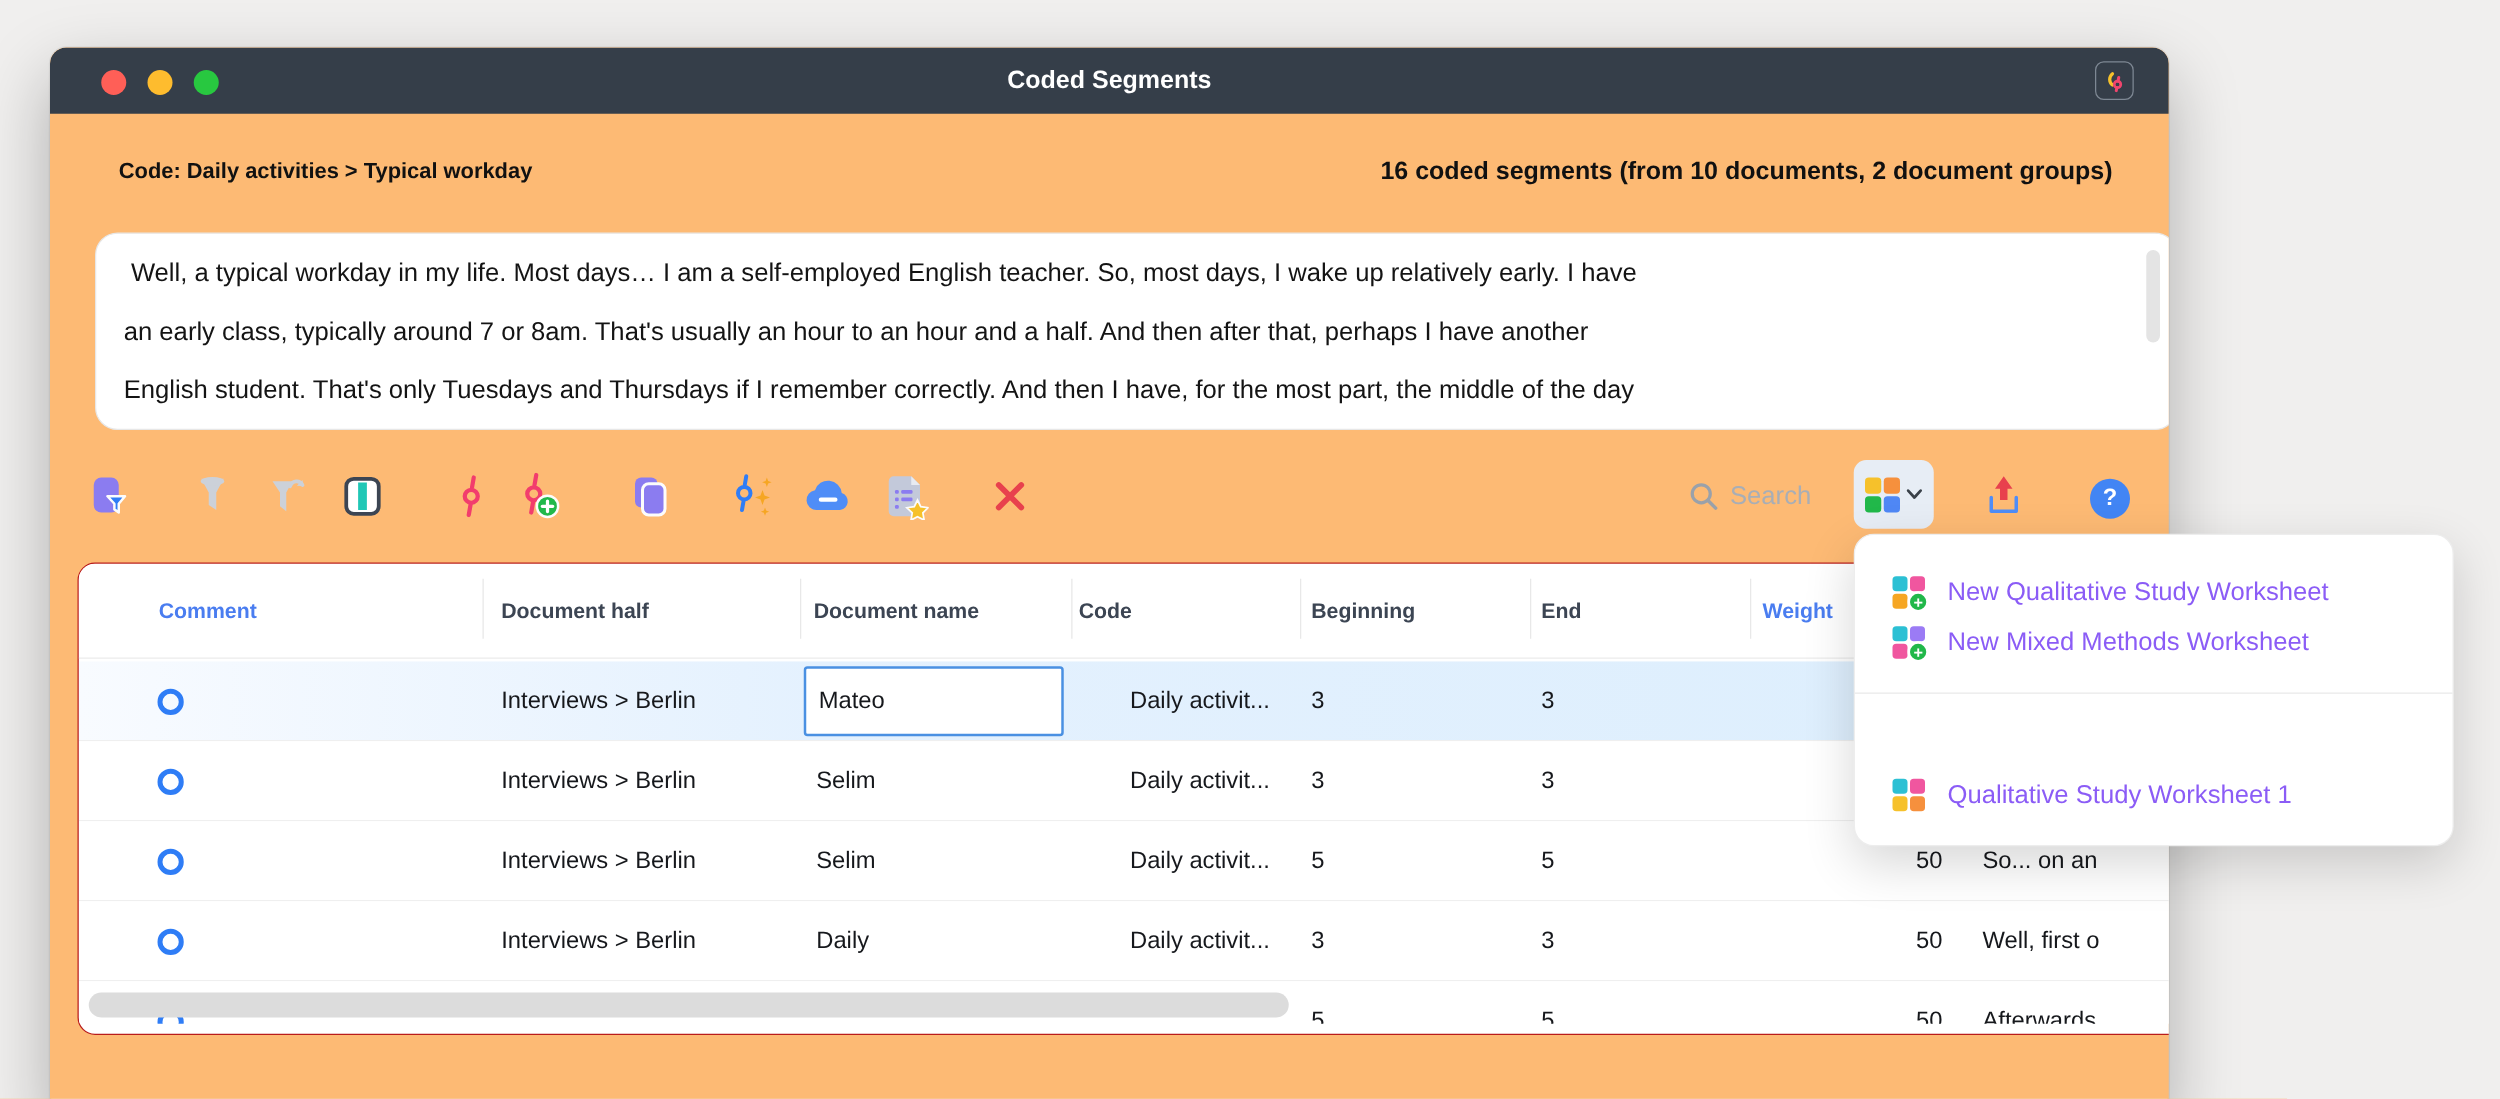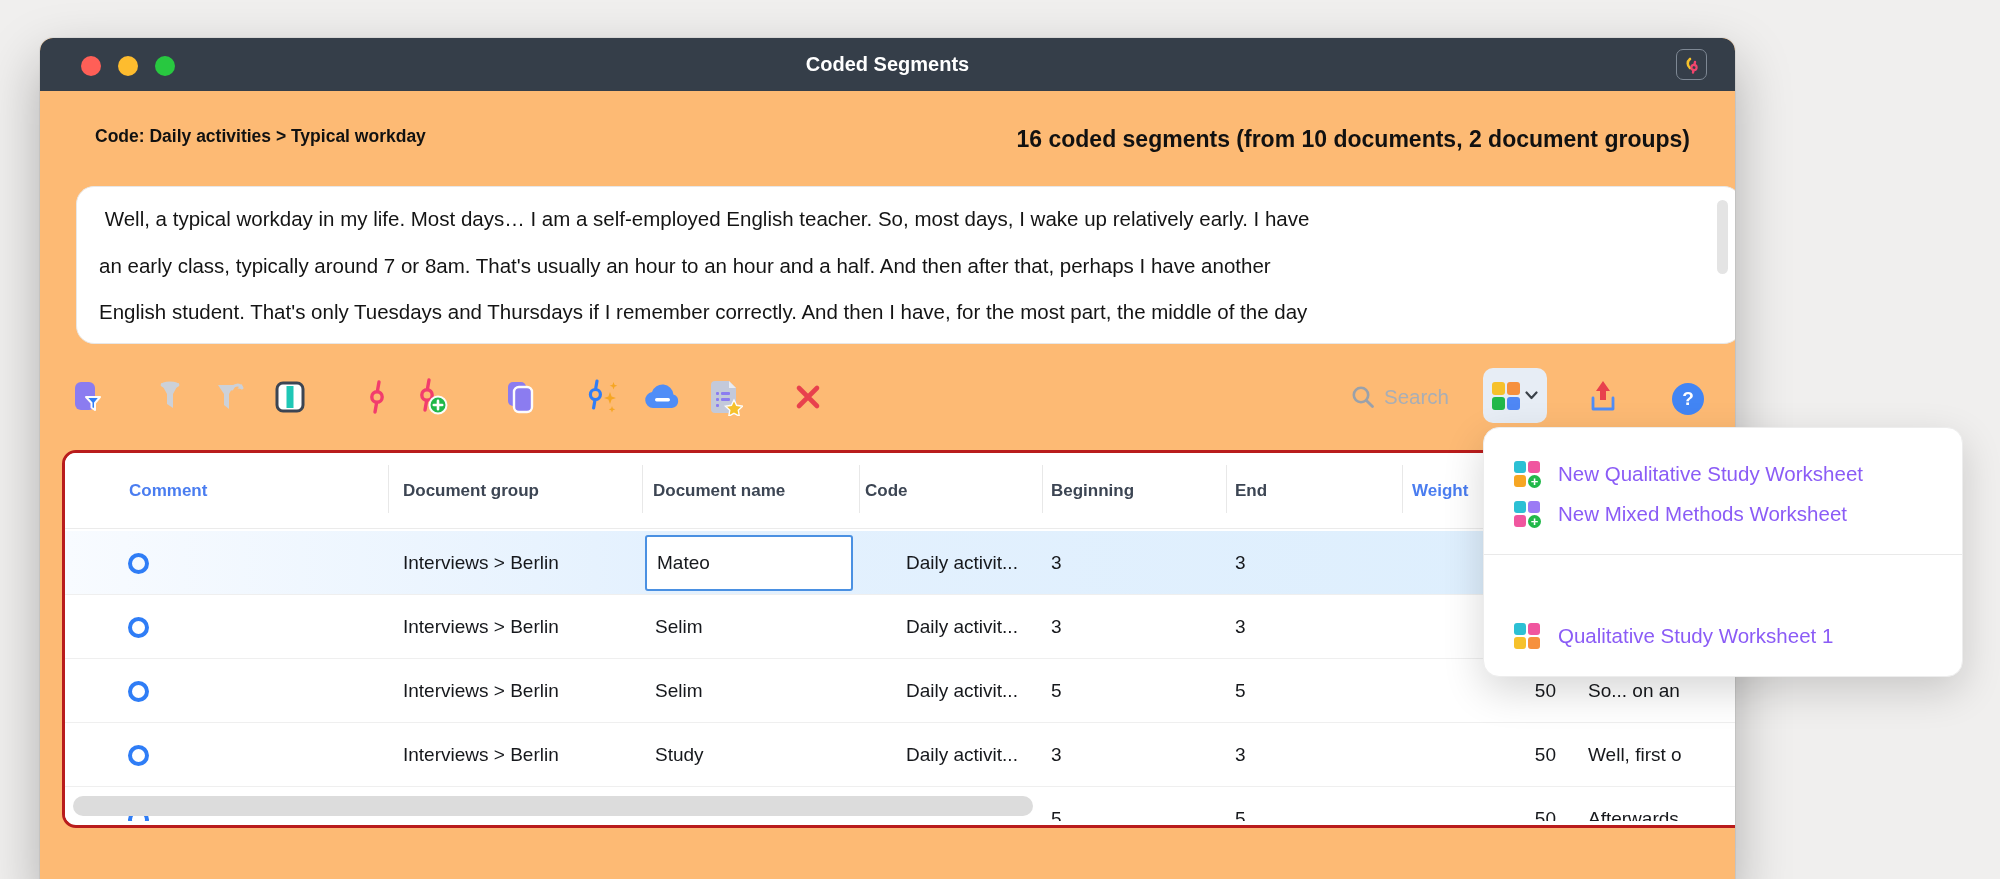--- a/index.html
+++ b/index.html
@@ -29,21 +29,21 @@
     display:flex; align-items:center; justify-content:center;
     color:#fff; font-size:20px; font-weight:700;
   }
   .tb-app-icon {
     position:absolute; right:28px; top:11px; width:31px; height:31px;
     border:1.5px solid #7e8894; border-radius:7px;
     display:flex; align-items:center; justify-content:center;
   }
   
   .hdr-left  { position:absolute; left:55px; top:88px; font-size:17.5px; font-weight:700; color:#111; }
-  .hdr-right { position:absolute; right:45px; top:88px; font-size:23px; font-weight:700; color:#111;text-align:center; }
+  .hdr-right { position:absolute; right:45px; top:88px; font-size:20px; font-weight:700; color:#111;text-align:center; }
   
   .textbox {
     position:absolute; left:36px; top:148px; width:1666px; height:158px;
     background:#fff; border:1.5px solid #e7e7e7; border-radius:18px;
     overflow:hidden;
   }
   .textbox .line {
     white-space:pre-wrap; font-size:20.5px; color:#141414; line-height:46.5px;
     padding:0 24px 0 22px;
   }
@@ -75,21 +75,21 @@
   .puzzle .tl { left:0; top:0; } .puzzle .tr { right:0; top:0; }
   .puzzle .bl { left:0; bottom:0; } .puzzle .br { right:0; bottom:0; }
   .puzzle .plus {
     position:absolute; right:-3px; bottom:-3px; width:17px; height:17px; border-radius:50%;
     background:#21b84a; border:2px solid #fff; color:#fff; font-size:13px; font-weight:700;
     display:flex; align-items:center; justify-content:center; line-height:0;
   }
   
   .tpanel {
     position:absolute; left:22px; top:412px; width:1690px; height:378px;
-    background:#fff; border:3px solid #b91c1c; border-radius:14px; overflow:hidden;padding-left:48px;
+    background:#fff; border:1px solid #b91c1c; border-radius:14px; overflow:hidden;padding-left:48px;
   }
   .thead { position:absolute; left:0; top:0; right:0; height:76px; background:#fff; border-bottom:1px solid #ebebeb; }
   .th { position:absolute; top:28px; font-size:17px; font-weight:700; color:#3c4553; }
   .th.blue { color:#4a7df0; }
   .vsep { position:absolute; top:12px; height:48px; width:1px; background:#e8e8e8; }
   .tbody { position:absolute; left:0; top:78px; right:0; height:290px; overflow:hidden; }
   .trow { position:absolute; left:0; right:0; height:64px; border-bottom:1px solid #efefef; background:#fff; }
   .trow.selected { background:linear-gradient(90deg,#f8fbff 0%, #e4f1fe 35%, #dceefd 100%); }
   .cell { position:absolute; top:0; height:64px; display:flex; align-items:center; font-size:19px; color:#16181c; }
   .ring { width:21px; height:21px; border:4.5px solid #2f7df6; border-radius:50%; }
@@ -262,21 +262,21 @@
     </svg>
   </div>
 
   <div class="help-circle">
       <span>?</span>
     </div>
 
   <div class="tpanel">
     <div class="thead">
       <div class="th blue" style="left:64px">Comment</div>
-      <div class="th" style="left:338px">Document group</div>
+      <div class="th" style="left:338px">Document half</div>
       <div class="th" style="left:588px">Document name</div>
       <div class="th" style="left:800px">Code</div>
       <div class="th" style="left:986px">Beginning</div>
       <div class="th" style="left:1170px">End</div>
       <div class="th blue" style="left:1347px">Weight</div>
       <div class="vsep" style="left:323px"></div>
       <div class="vsep" style="left:577px"></div>
       <div class="vsep" style="left:794px"></div>
       <div class="vsep" style="left:977px"></div>
       <div class="vsep" style="left:1161px"></div>
@@ -322,21 +322,21 @@
         <span class="cell c-end">5</span>
         <span class="cell c-weight">50</span>
         <span class="cell c-preview">So... on an</span>
       </div>
 
       <div class="trow" style="top:192px">
         <span class="cell c-icon">
             <span class="ring"></span>
           </span>
         <span class="cell c-group">Interviews &gt; Berlin</span>
-        <span class="cell c-name">Study</span>
+        <span class="cell c-name">Daily</span>
         <span class="cell c-code">Daily activit...</span>
         <span class="cell c-begin">3</span>
         <span class="cell c-end">3</span>
         <span class="cell c-weight">50</span>
         <span class="cell c-preview">Well, first o</span>
       </div>
 
       <div class="trow" style="top:256px">
         <span class="cell c-icon">
             <span class="ring"></span>

